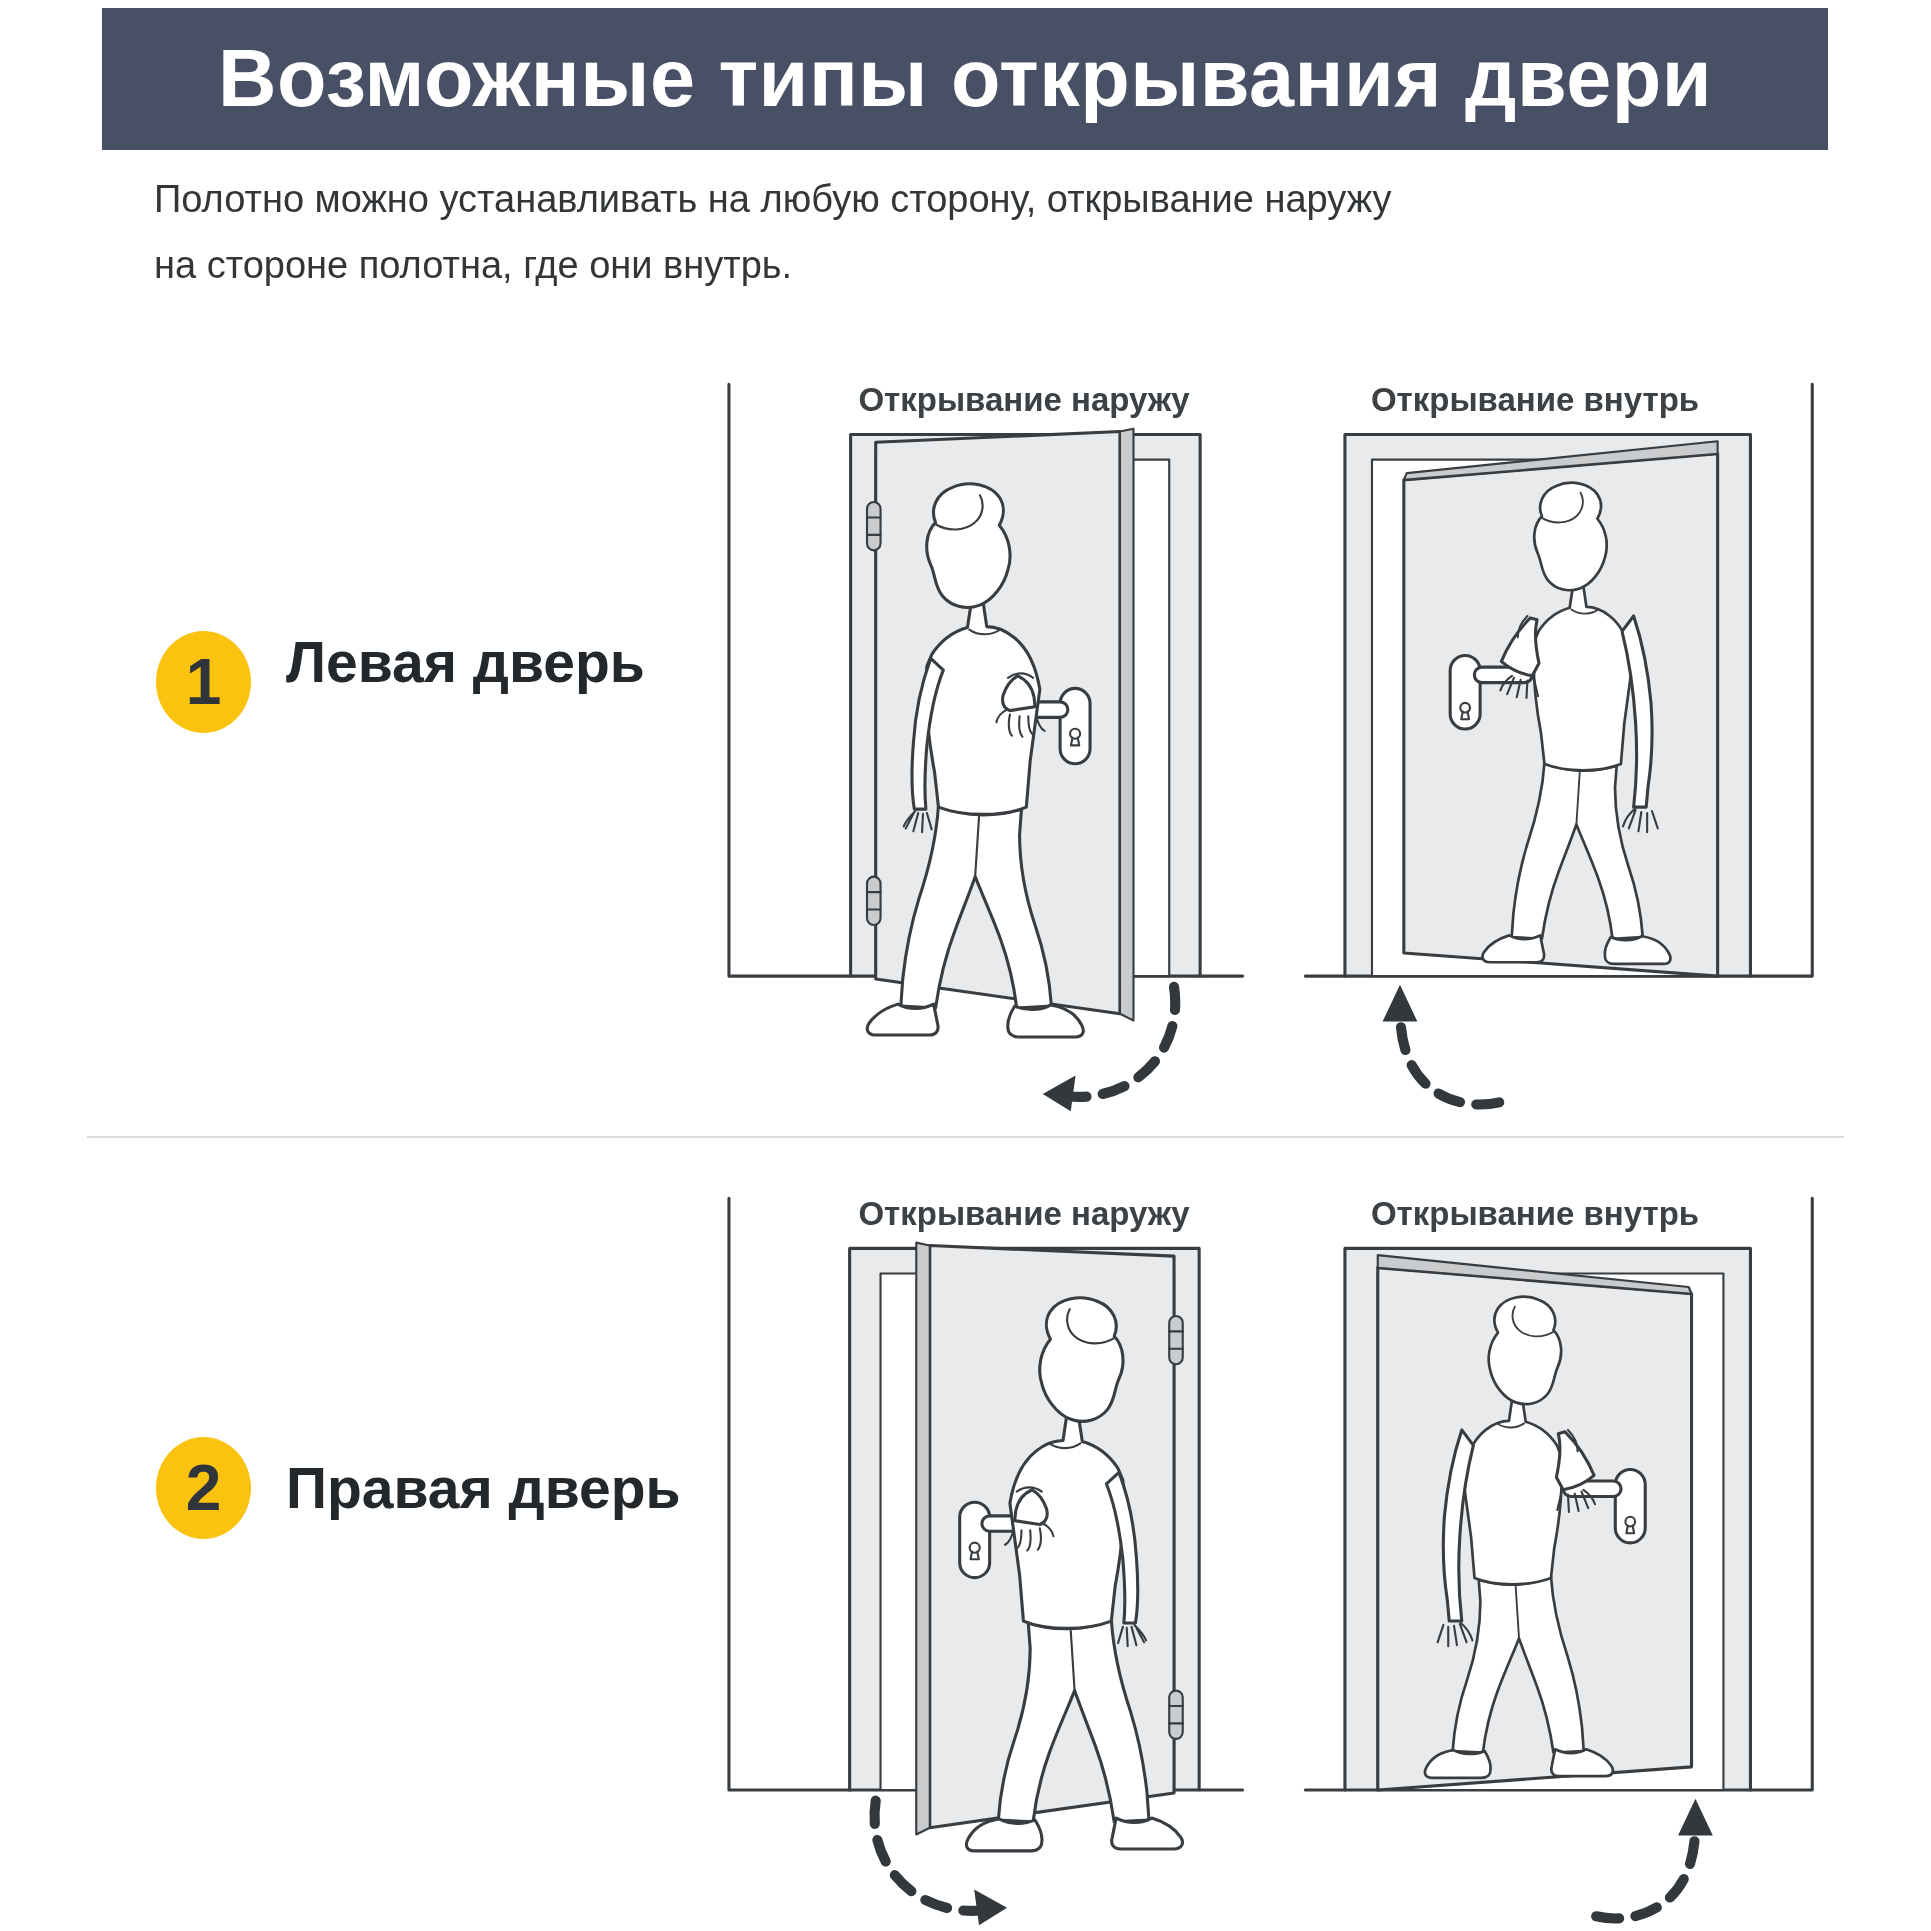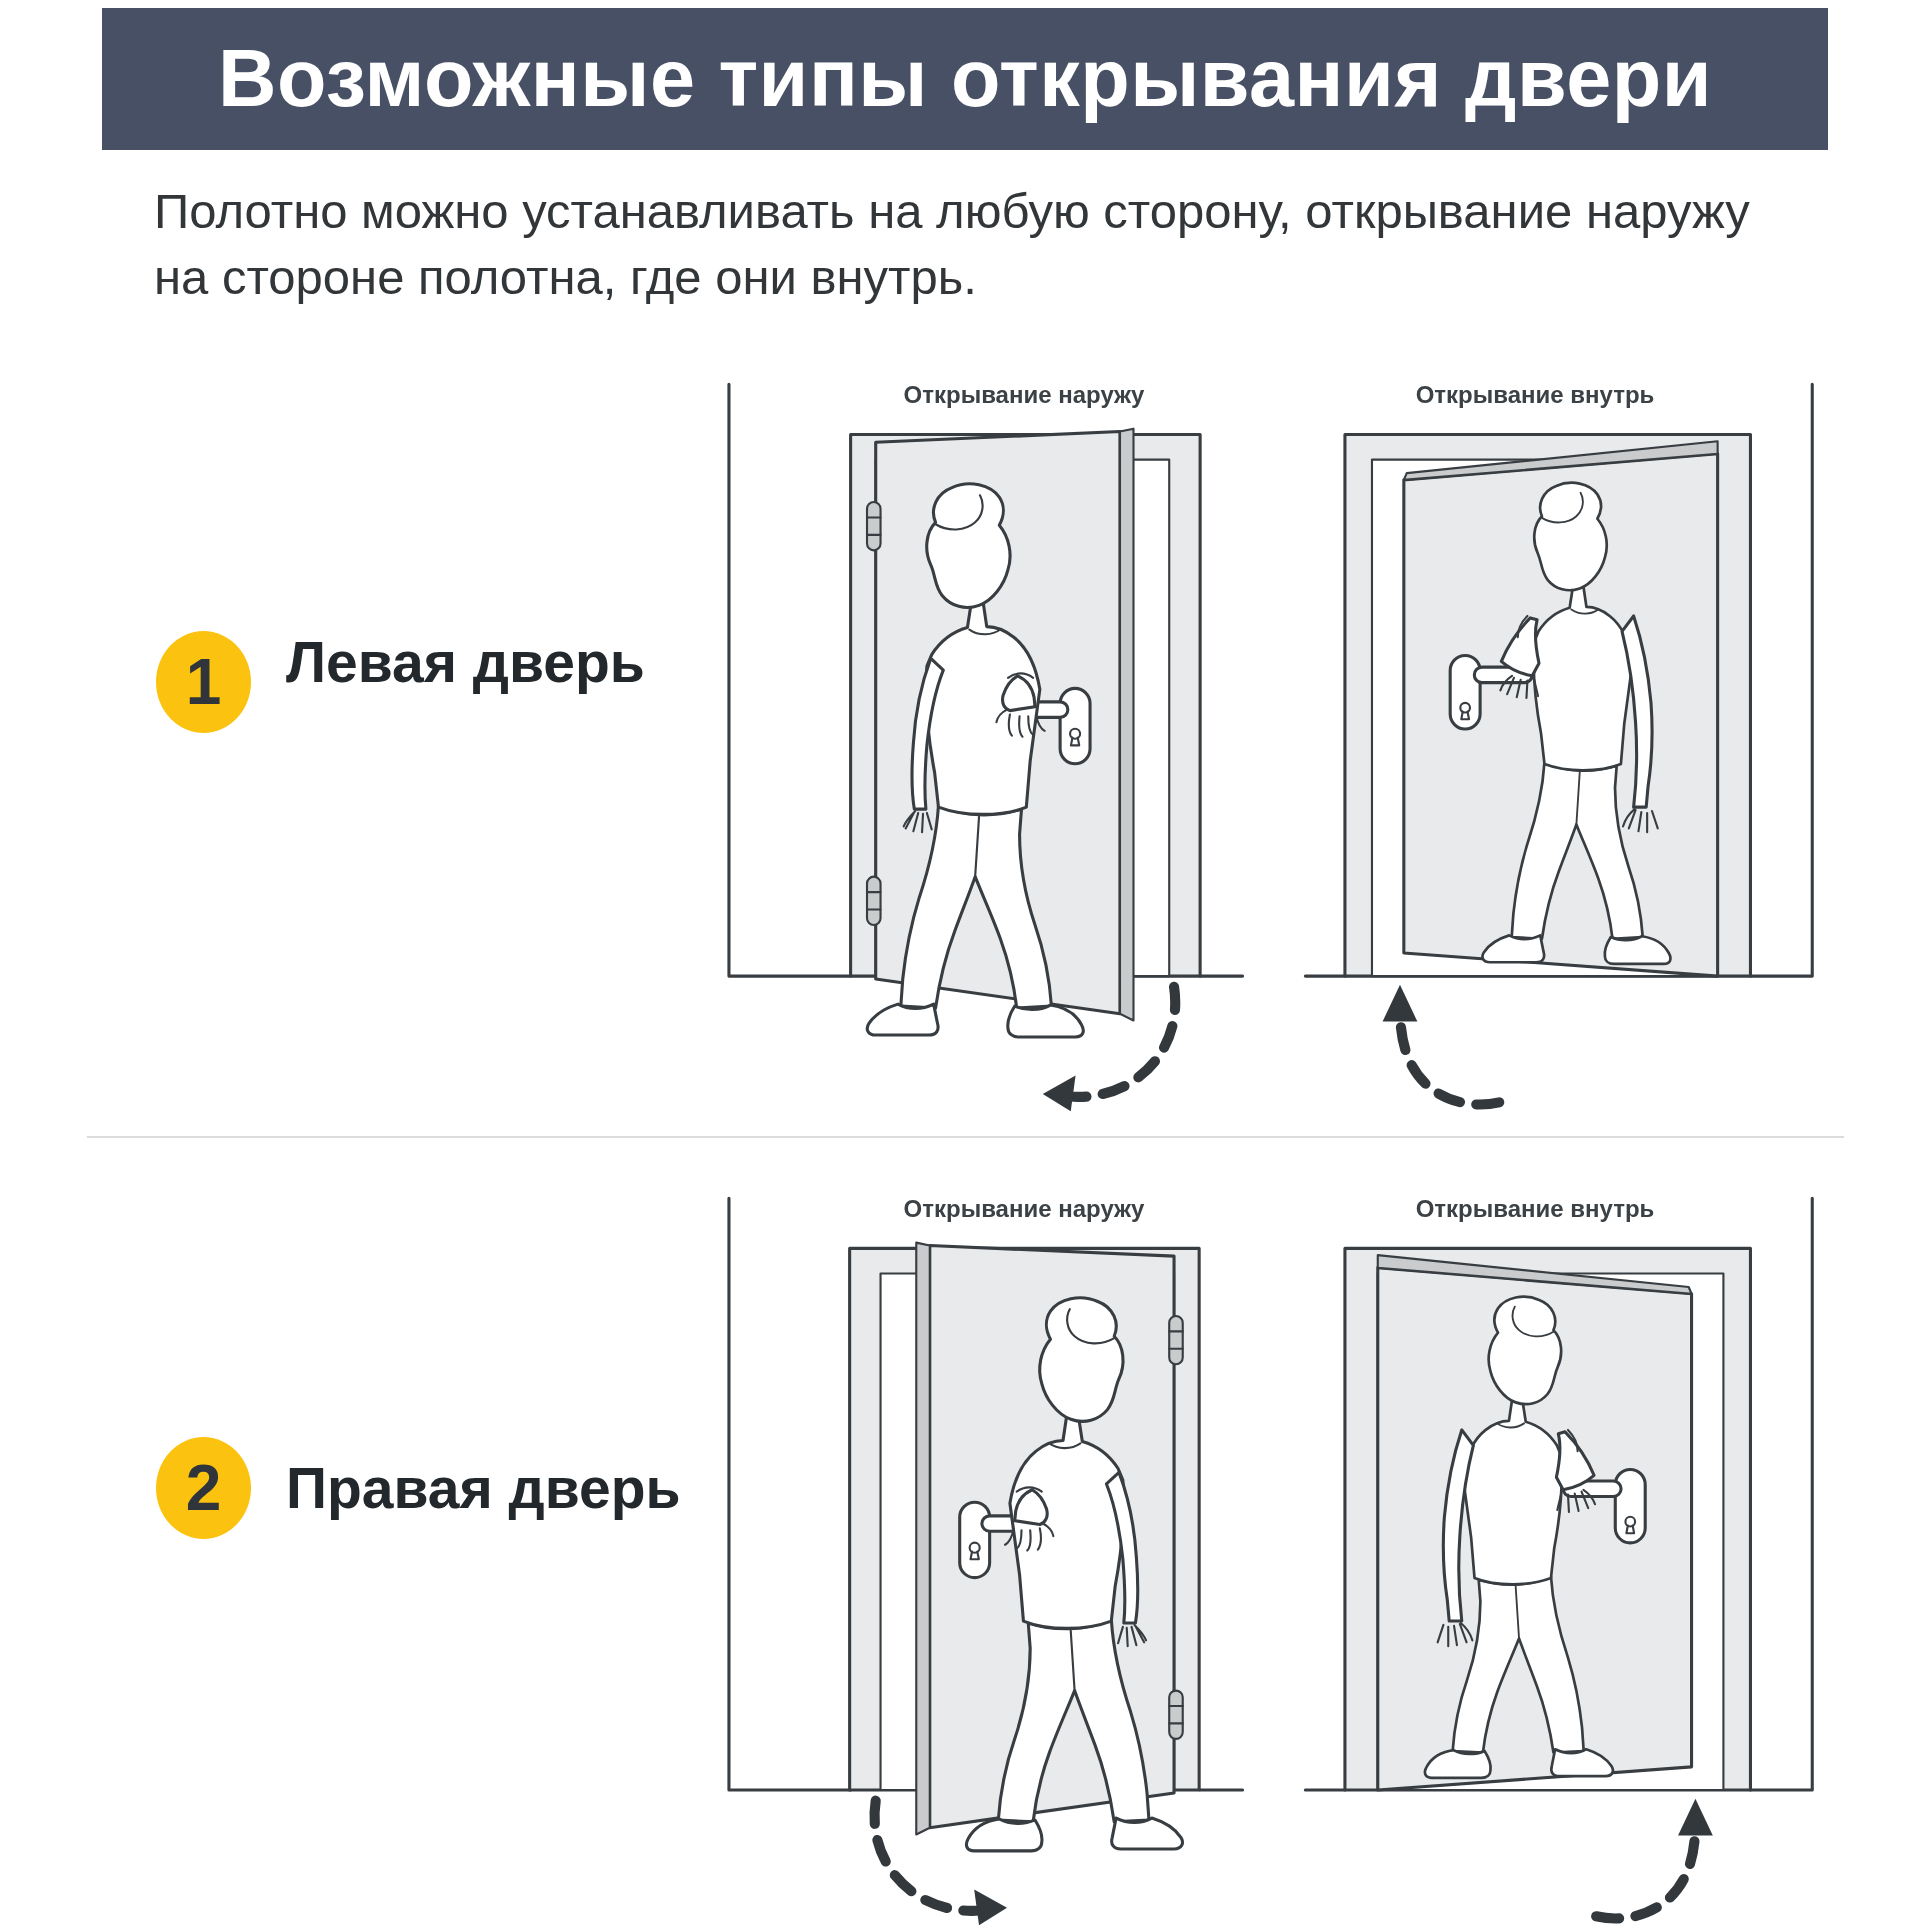--- a/index.html
+++ b/index.html
@@ -8,40 +8,40 @@
     font-family:"Liberation Sans", sans-serif; overflow:hidden;
   }
   .header-bar {
     position:absolute; left:102px; top:7.7px; width:1726px; height:142px;
     background:#475064; display:flex; align-items:center; justify-content:center;
   }
   .header-bar .title {
     color:#ffffff; font-size:81px; font-weight:bold; letter-spacing:0.5px; white-space:nowrap;
   }
   .intro {
-    position:absolute; left:154px; top:178px; font-size:49px; line-height:66px;
+    position:absolute; left:154px; top:166px; font-size:38px; line-height:66px;
     color:#323639; white-space:nowrap;
   }
   .intro .line { display:block; }
   .badge {
     position:absolute; width:95px; height:102px; border-radius:50%;
     background:#FBC20F; display:flex; align-items:center; justify-content:center;
     font-size:64px; font-weight:bold; color:#2F353A;
   }
   .badge-1 { left:156px; top:631px; }
   .badge-2 { left:156px; top:1437px; }
   .section-label {
     position:absolute; left:286px; height:102px; display:flex; align-items:center;
     font-size:57px; font-weight:bold; color:#23282C; white-space:nowrap;
   }
   .label-1 { top:611px; }
   .label-2 { top:1437px;text-align:right; }
   .diagram-title {
     position:absolute; width:618px; text-align:center;
-    font-size:24px; font-weight:bold; color:#3C4145; white-space:nowrap;
+    font-size:33px; font-weight:bold; color:#3C4145; white-space:nowrap;
   }
   .dt-1l { left:715px;  top:381px; }
   .dt-1r { left:1226px; top:381px; }
   .dt-2l { left:715px;  top:1195px; }
   .dt-2r { left:1226px; top:1195px; }
   .divider {
     position:absolute; left:87px; top:1136px; width:1757px; height:1.9px; background:#D9DBDC;
   }
   svg.art { position:absolute; left:0; top:0; width:1931px; height:1931px; pointer-events:none; }
 

